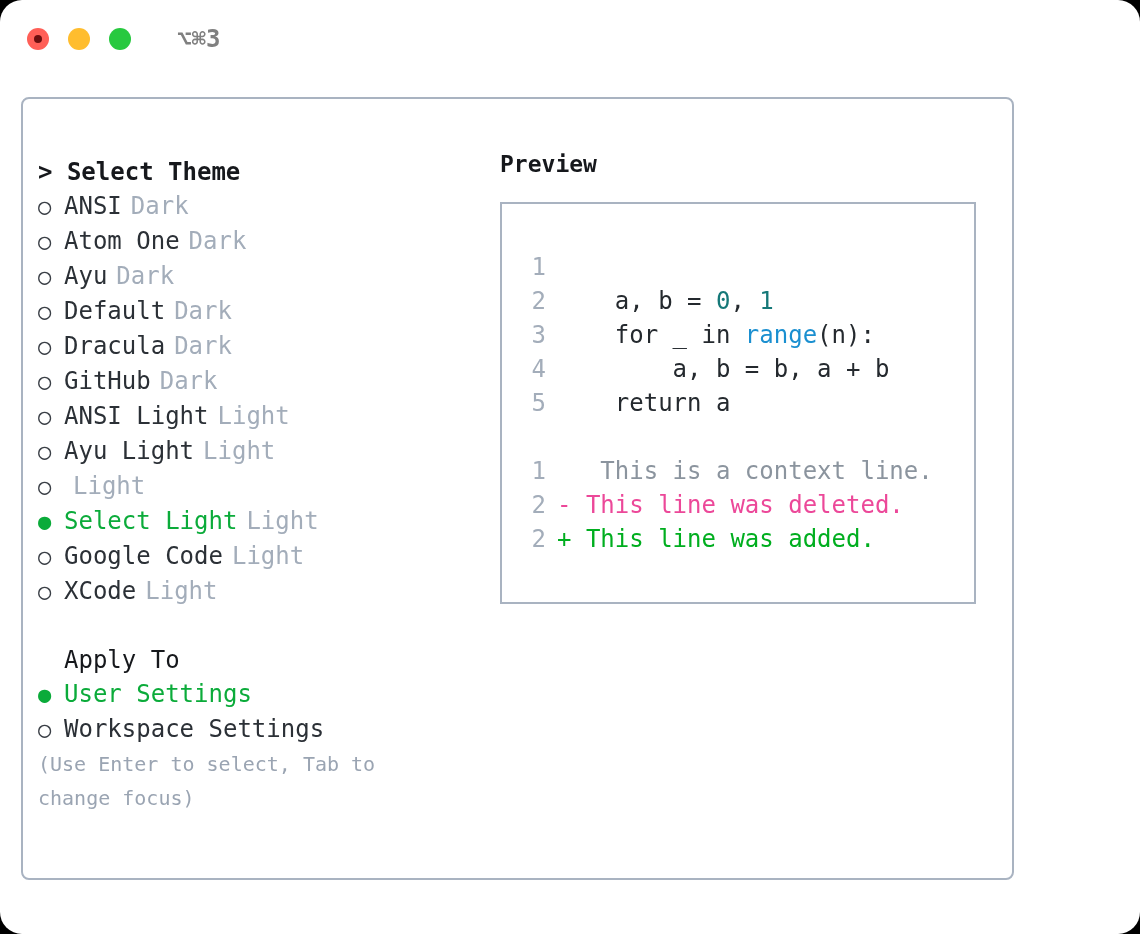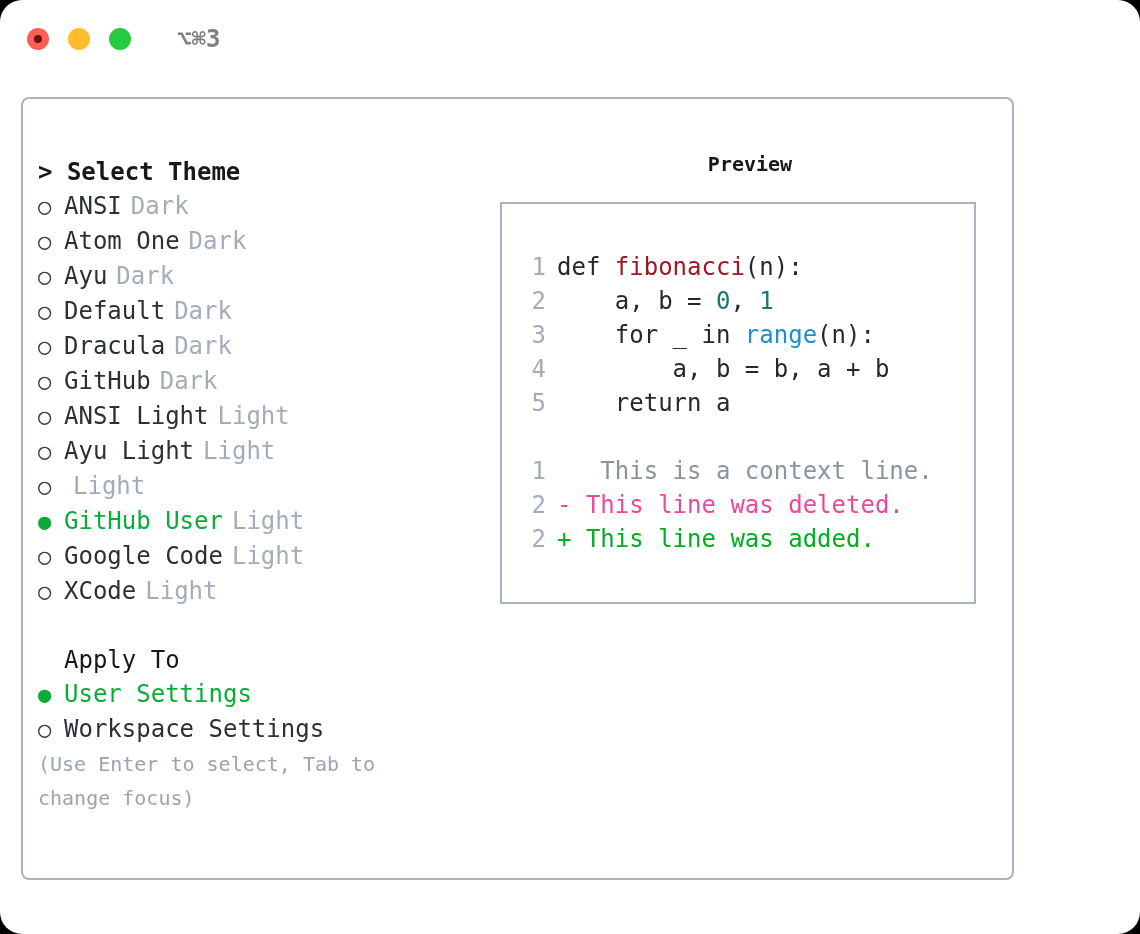--- a/index.html
+++ b/index.html
@@ -143,26 +143,25 @@
   .hint {
     font-size: 20px;
     line-height: 34px;
     color: #9aa4b2;
     width: 400px;
     white-space: pre-wrap;
   }
 
   
   .preview-title {
-    font-size: 20px;
+    font-size: 23px;
     font-weight: 700;
     color: #16181c;
     line-height: 34px;
     white-space: pre;
-    text-align: center;
   }
   .preview-box {
     margin-top: 21px;
     width: 476px;
     height: 402px;
     border: 2px solid #a9b3c1;
     box-sizing: border-box;
     background: #ffffff;
     padding: 46px 0 0 20px;
   }
@@ -211,41 +210,41 @@
         <div class="theme-list" id="theme-list">
             <div class="row"><span class="marker">○</span><span class="row-label">ANSI</span><span class="row-variant">Dark</span></div>
             <div class="row"><span class="marker">○</span><span class="row-label">Atom One</span><span class="row-variant">Dark</span></div>
             <div class="row"><span class="marker">○</span><span class="row-label">Ayu</span><span class="row-variant">Dark</span></div>
             <div class="row"><span class="marker">○</span><span class="row-label">Default</span><span class="row-variant">Dark</span></div>
             <div class="row"><span class="marker">○</span><span class="row-label">Dracula</span><span class="row-variant">Dark</span></div>
             <div class="row"><span class="marker">○</span><span class="row-label">GitHub</span><span class="row-variant">Dark</span></div>
             <div class="row"><span class="marker">○</span><span class="row-label">ANSI Light</span><span class="row-variant">Light</span></div>
             <div class="row"><span class="marker">○</span><span class="row-label">Ayu Light</span><span class="row-variant">Light</span></div>
             <div class="row"><span class="marker">○</span><span class="row-variant">Light</span></div>
-            <div class="row selected"><span class="marker">●</span><span class="row-label">GitHub User</span><span class="row-variant">Light</span></div>
+            <div class="row selected"><span class="marker">●</span><span class="row-label">Select Light</span><span class="row-variant">Light</span></div>
             <div class="row"><span class="marker">○</span><span class="row-label">Google Code</span><span class="row-variant">Light</span></div>
             <div class="row"><span class="marker">○</span><span class="row-label">XCode</span><span class="row-variant">Light</span></div>
           </div>
 
         <div class="section-gap"></div>
 
         <div class="subheading">Apply To</div>
         <div class="theme-list" id="apply-list">
             <div class="row selected"><span class="marker">●</span><span class="row-label">User Settings</span></div>
             <div class="row"><span class="marker">○</span><span class="row-label">Workspace Settings</span></div>
           </div>
 
         <div class="hint">(Use Enter to select, Tab to change focus)</div>
       </div>
 
       <div class="right-col">
         <div class="preview-title">Preview</div>
         <div class="preview-box">
           <div id="code-block">
-              <div class="code-line"><span class="ln">1</span><span><span class="code-text">def </span><span class="tok-fn">fibonacci</span><span class="code-text">(n):</span></span></div>
+              <div class="code-line"><span class="ln">1</span></div>
               <div class="code-line"><span class="ln">2</span><span><span class="code-text">    a, b = </span><span class="tok-num">0</span><span class="code-text">, </span><span class="tok-num">1</span></span></div>
               <div class="code-line"><span class="ln">3</span><span><span class="code-text">    for _ in </span><span class="tok-bi">range</span><span class="code-text">(n):</span></span></div>
               <div class="code-line"><span class="ln">4</span><span><span class="code-text">        a, b = b, a + b</span></span></div>
               <div class="code-line"><span class="ln">5</span><span><span class="code-text">    return a</span></span></div>
             </div>
           <div class="diff-gap"></div>
           <div id="diff-block">
               <div class="code-line"><span class="ln">1</span><span class="diff-ctx">   This is a context line.</span></div>
               <div class="code-line"><span class="ln">2</span><span class="diff-del">- This line was deleted.</span></div>
               <div class="code-line"><span class="ln">2</span><span class="diff-add">+ This line was added.</span></div>

